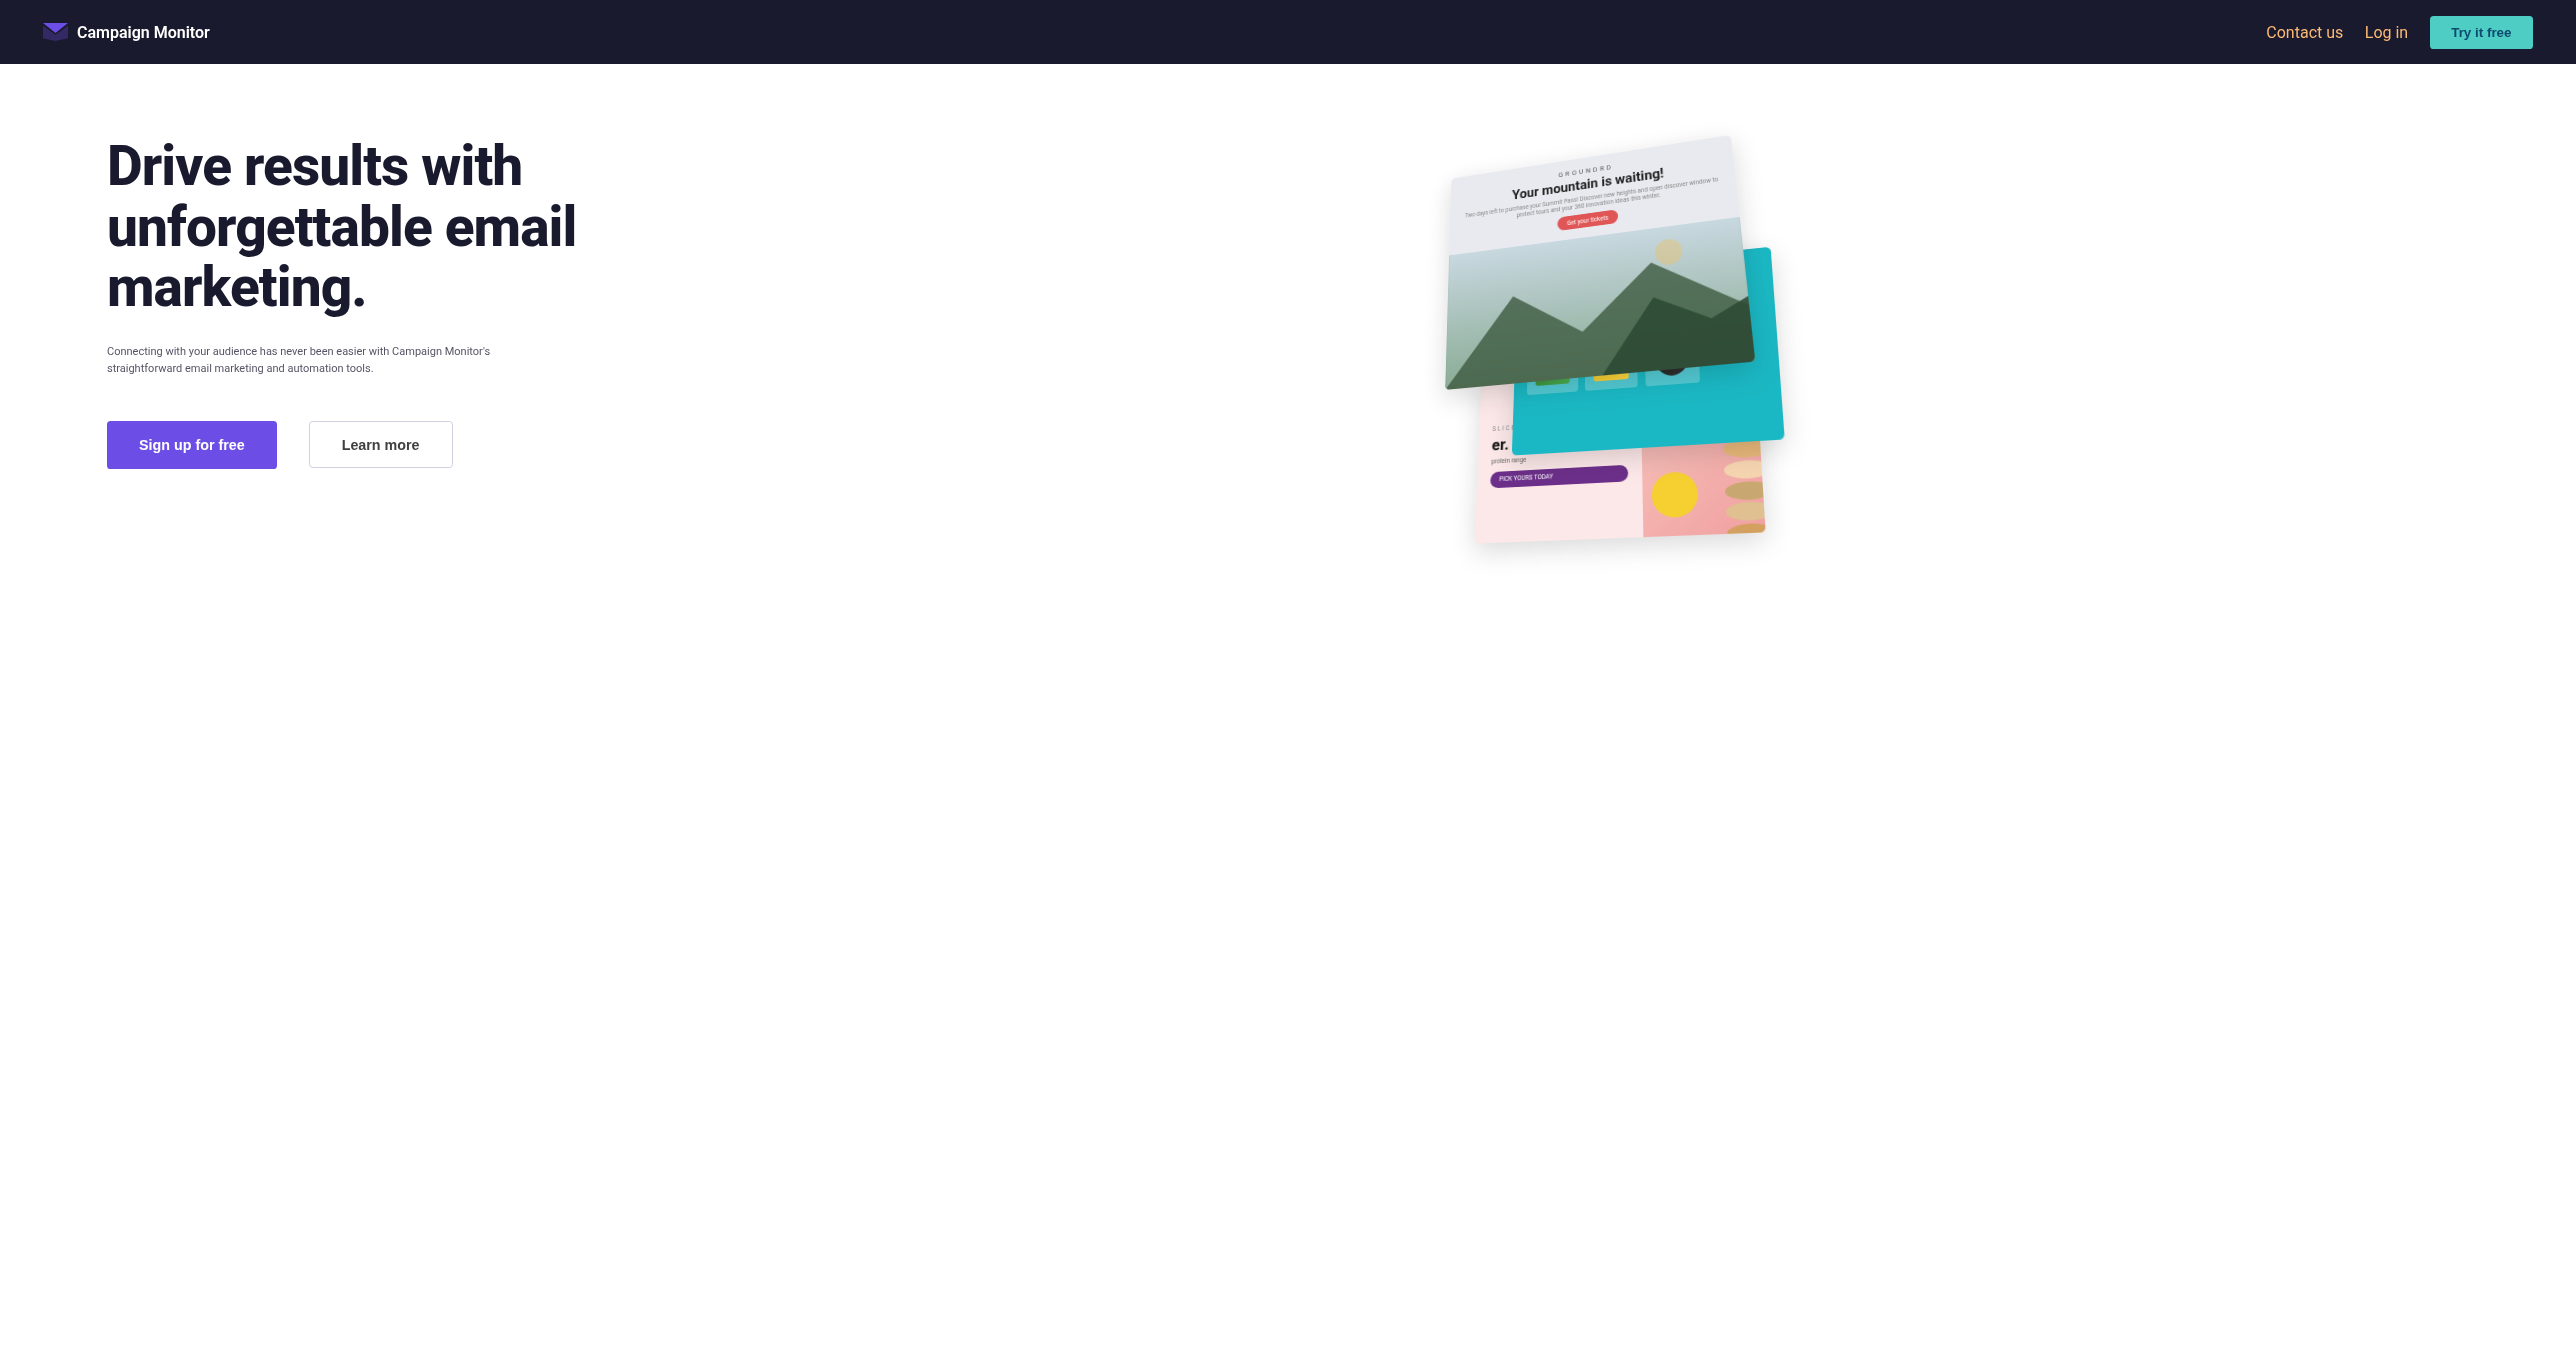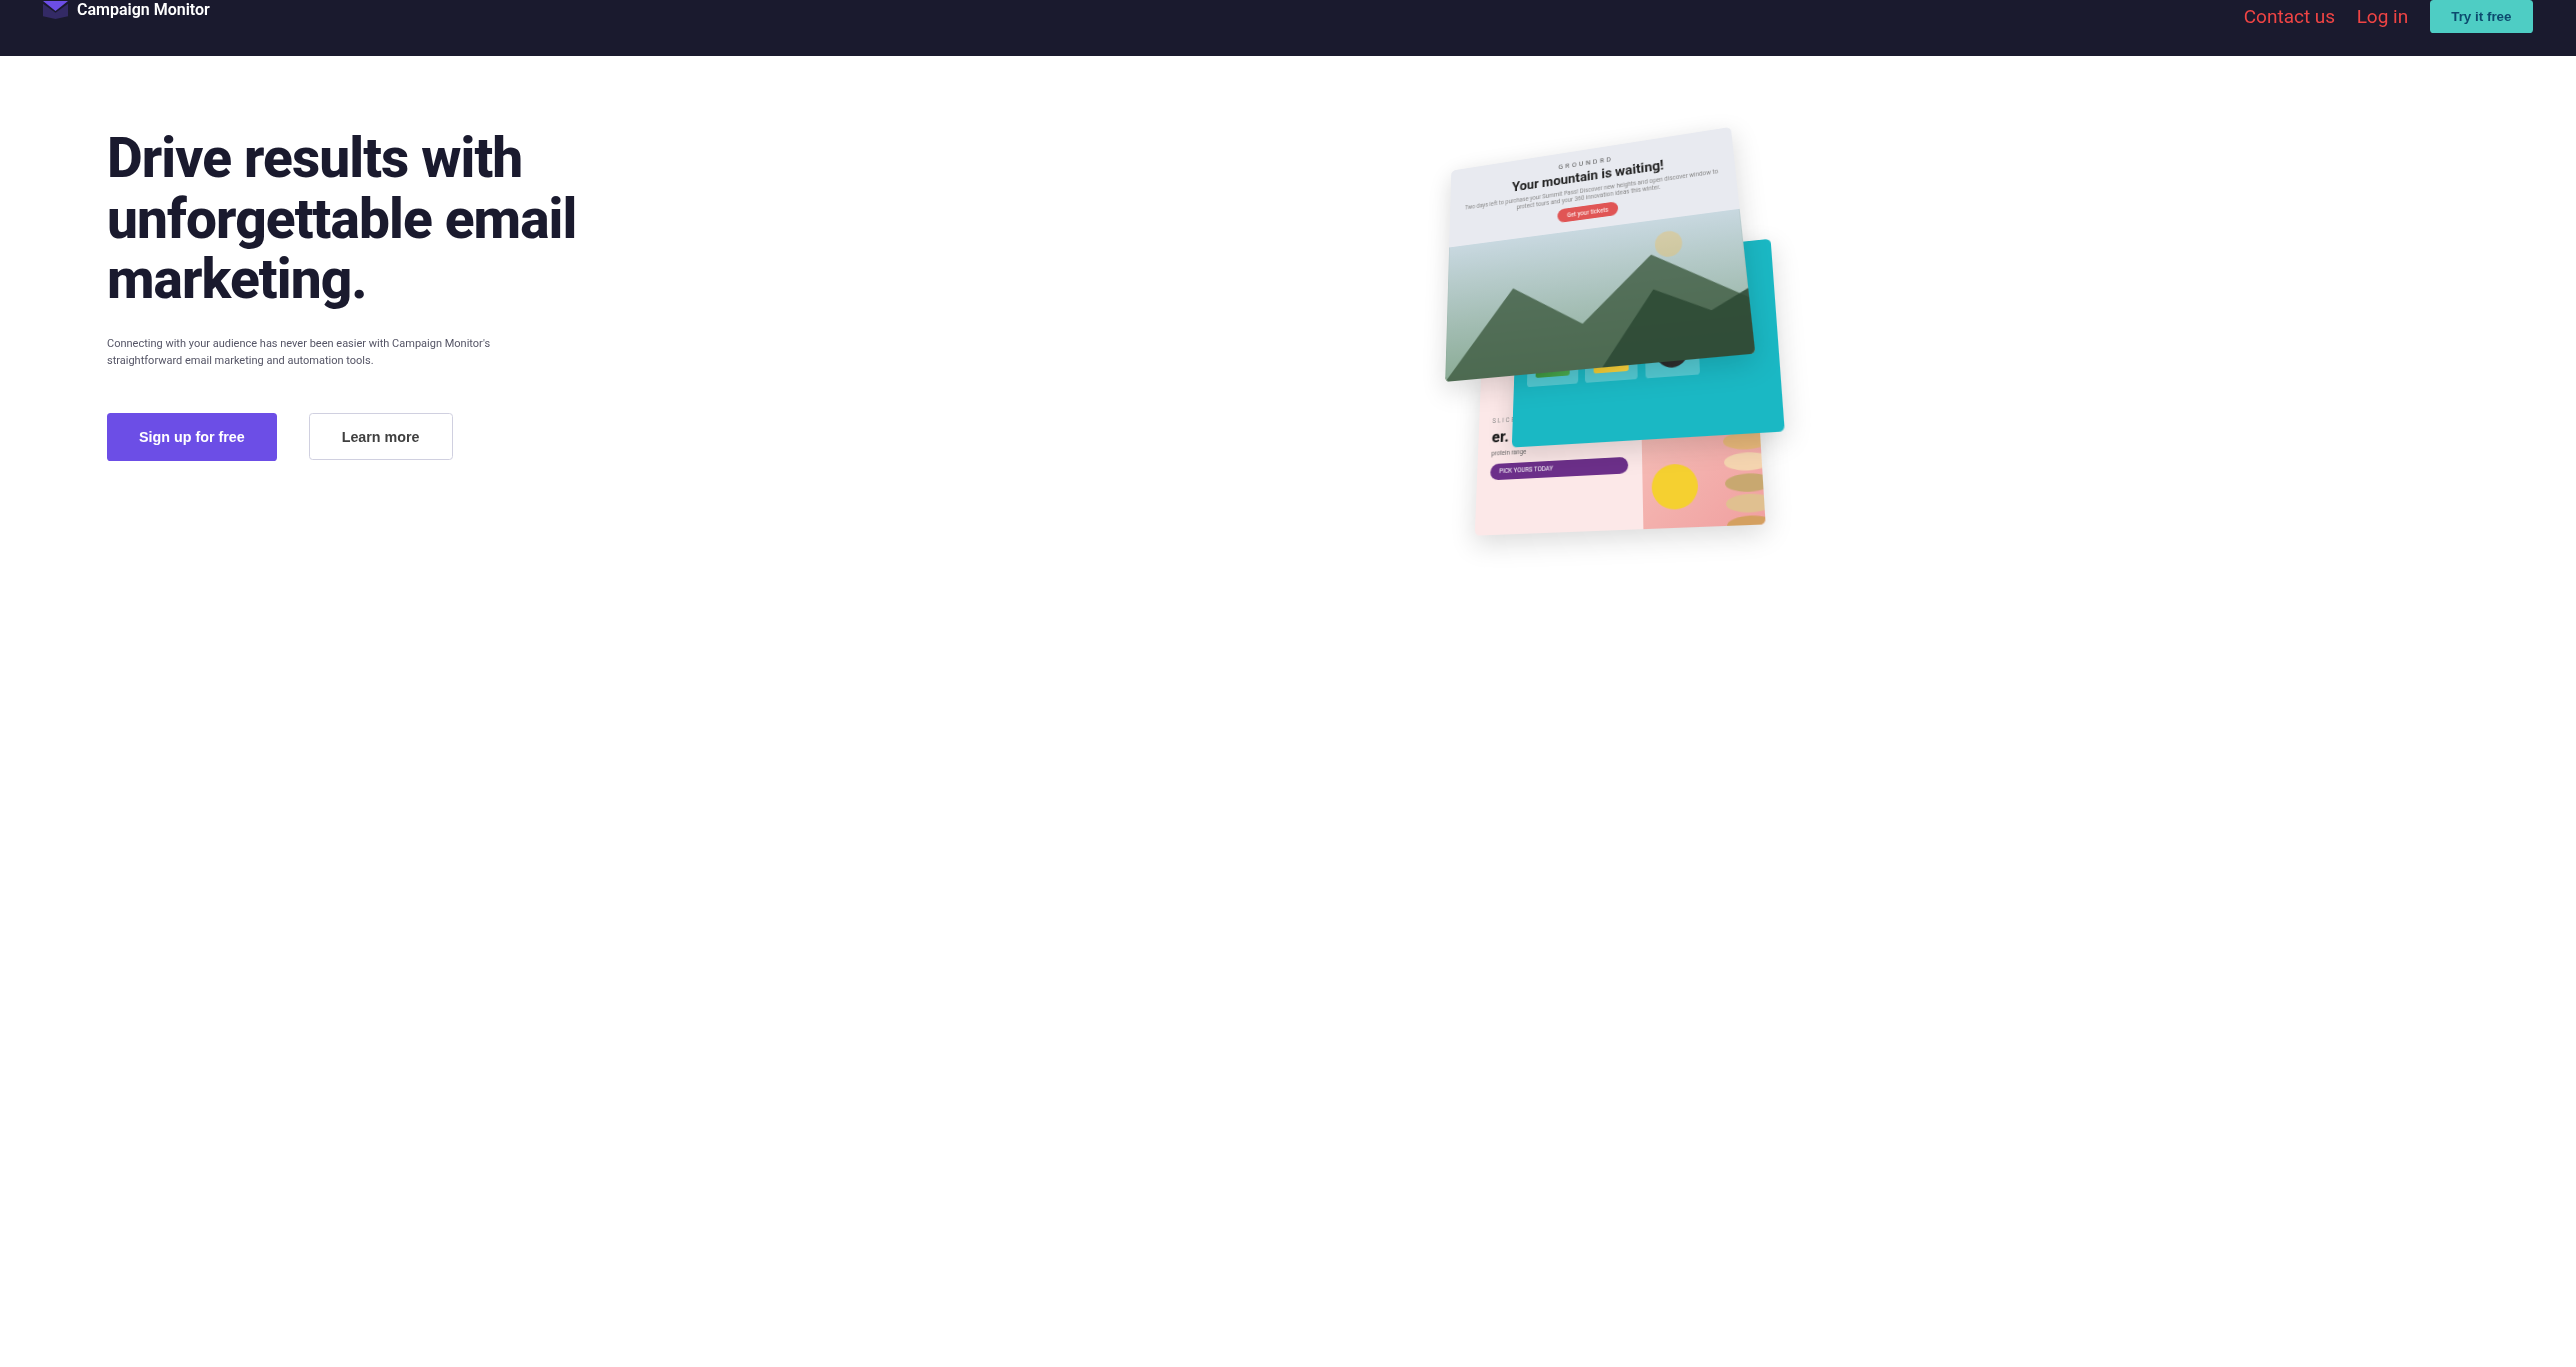--- a/index.html
+++ b/index.html
@@ -11,23 +11,23 @@
     body {
       font-family: -apple-system, BlinkMacSystemFont, 'Segoe UI', Roboto, Helvetica, Arial, sans-serif;
       background: #ffffff;
       overflow-x: hidden;
     }
 
     
     nav {
       background: #1a1a2e;
       display: flex;
-      align-items: flex-start;
+      align-items: center;
       padding: 0 43px;
-      height: 56px;
+      height: 64px;
       position: sticky;
       top: 0;
       z-index: 100;
     }
 
     .nav-logo {
       display: flex;
       align-items: center;
       gap: 9px;
       margin-right: 54px;
@@ -77,23 +77,23 @@
     }
 
     .nav-actions {
       display: flex;
       align-items: center;
       gap: 21.5px;
       margin-left: auto;
     }
 
     .nav-contact, .nav-login {
-      color: #ef4444;
+      color: #fdba74;
       text-decoration: none;
-      font-size: 19px;
+      font-size: 16px;
       cursor: pointer;
     }
 
     .nav-try-btn {
       background: #4ecdc4;
       color: #0c4a6e;
       border: none;
       padding: 9px 21.5px;
       border-radius: 3.6px;
       font-size: 13.4px;

